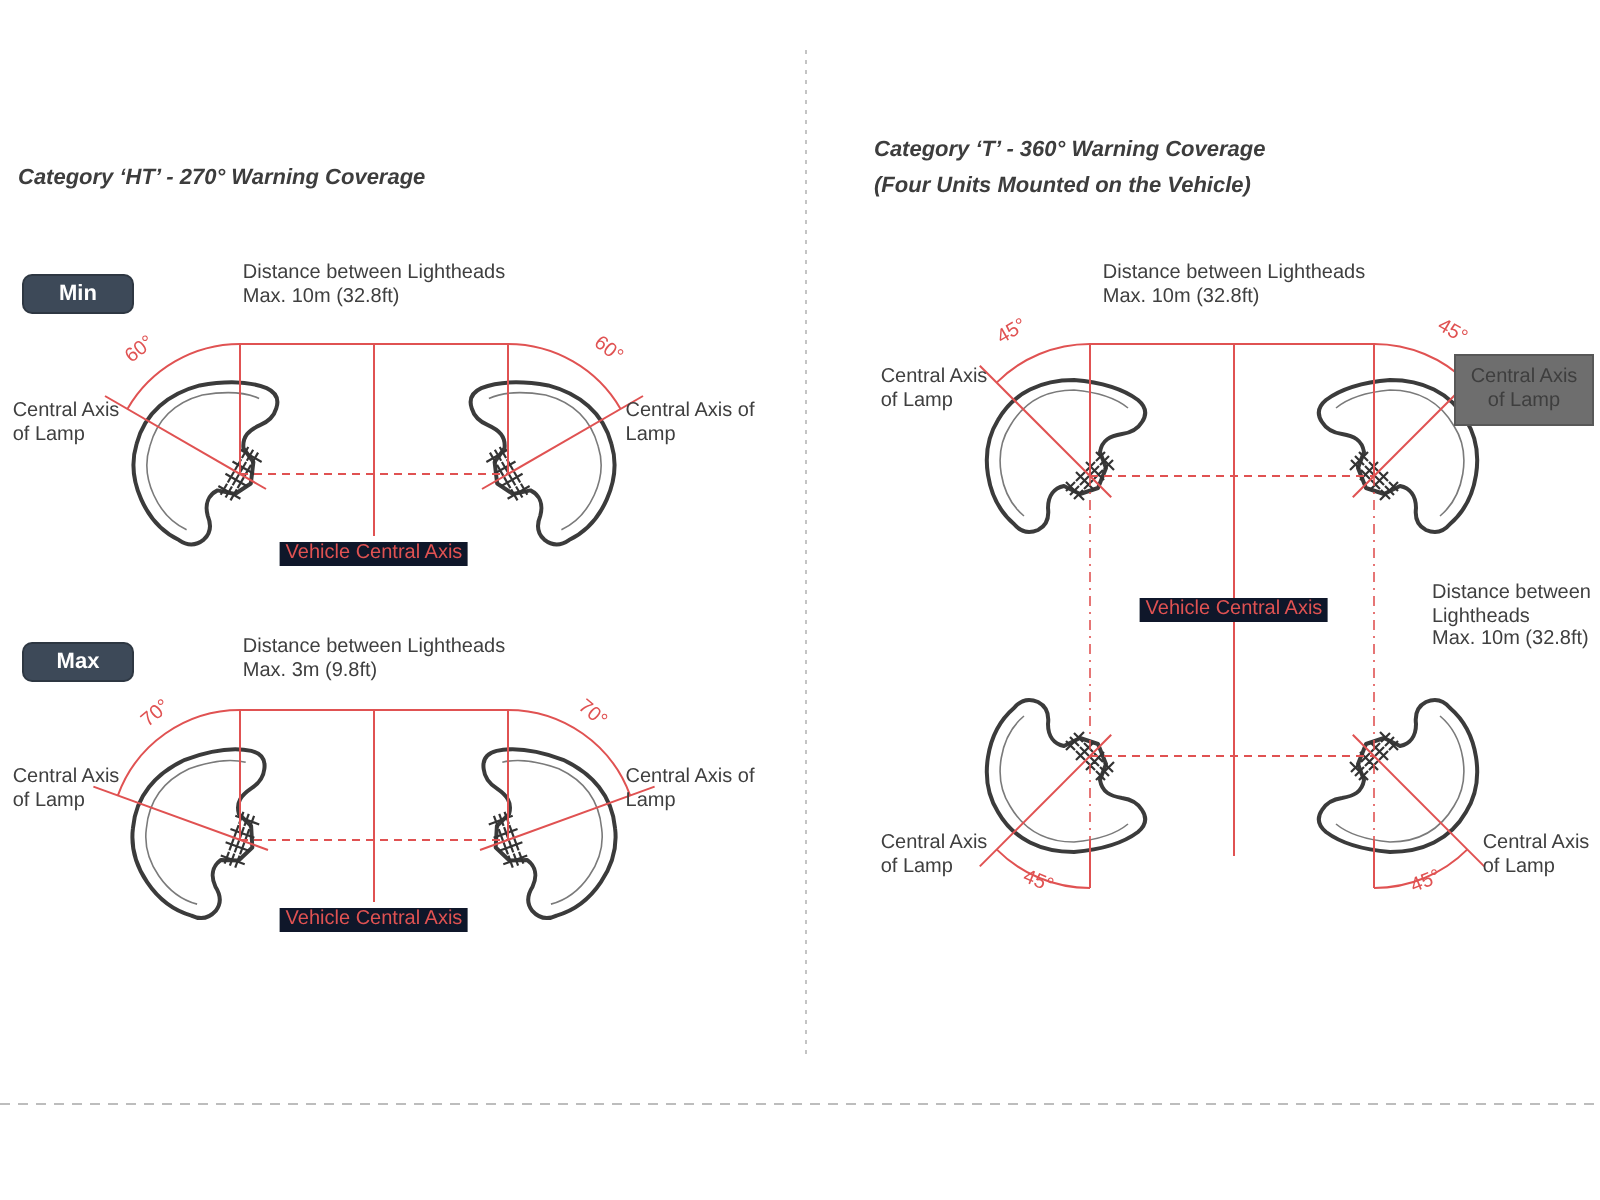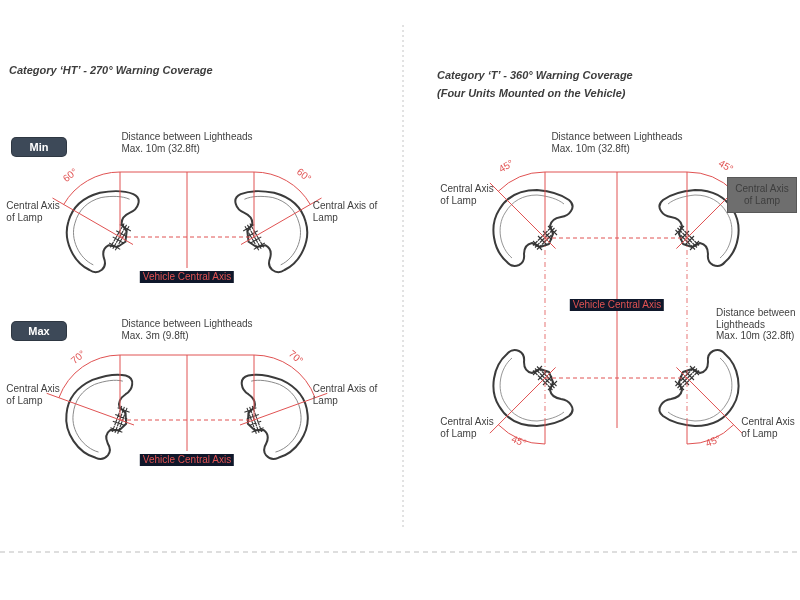--- a/index.html
+++ b/index.html
@@ -9,21 +9,21 @@
   .title{position:absolute;left:10px;top:33px;font-size:21px;font-weight:bold;
          color:#2c3a4a;letter-spacing:.3px;white-space:nowrap;}
   .sub{position:absolute;font-size:11px;font-weight:bold;font-style:italic;color:#3d3d3d;
        white-space:nowrap;}
   .badge{position:absolute;width:54px;height:18px;background:#3d4958;color:#ffffff;
          font-size:11px;font-weight:bold;text-align:center;line-height:18px;border-radius:4px;
          box-shadow:0 0 0 1px #2e3742;}
   .lbl{position:absolute;font-size:10px;line-height:11.5px;color:#3f3f3f;text-align:left;
        transform:translate(-50%,0);white-space:nowrap;}
   .lbl span{display:block;}
-  .lbl.left-align{transform:none;text-align:left;margin-top:16px;}
+  .lbl.left-align{transform:none;text-align:left;}
   .red{color:#e05252;}
   .vaxis{background:#0f172a;padding:0 3px;}
   .ang{position:absolute;font-size:10px;color:#e05252;white-space:nowrap;
        transform:translate(-50%,-50%) rotate(var(--r,0deg));}
   .hlbox{position:absolute;left:727px;top:177px;width:70px;height:36px;background:#6e6e6e;
          border:1px solid #585858;box-sizing:border-box;color:#3e3e3e;font-size:10px;
          line-height:11.5px;text-align:center;padding-top:5px;}
   .hlbox span{display:block;}
 </style>
 </head>
@@ -105,21 +105,21 @@
       <path d="M676.4 248.6 L742.1 182.9"></path>
       <path d="M555.6 367.4 L489.9 433.2"></path>
       <path d="M676.4 367.4 L742.1 433.2"></path>
       <path d="M545 172 A66 66 0 0 0 498.3 191.3"></path>
       <path d="M687 172 A66 66 0 0 1 733.7 191.3"></path>
       <path d="M545 444 A66 66 0 0 1 498.3 424.7"></path>
       <path d="M687 444 A66 66 0 0 0 733.7 424.7"></path>
     </g>
   </svg>
 
-  <div class="sub" style="left:9px;top:64px">Category ‘HT’ - 270° Warning Coverage</div>
+  <div class="sub" style="left:9px;top:83px">Category ‘HT’ - 270° Warning Coverage</div>
   <div class="sub" style="left:437px;top:69px">Category ‘T’ - 360° Warning Coverage</div>
   <div class="sub" style="left:437px;top:87px">(Four Units Mounted on the Vehicle)</div>
 
   <div class="badge" style="left:12px;top:138px">Min</div>
   <div class="badge" style="left:12px;top:322px">Max</div>
 
   <div class="lbl" style="left:187px;top:131px">
     <span>Distance between Lightheads</span>
     <span>Max. 10m (32.8ft)</span>
   </div>

